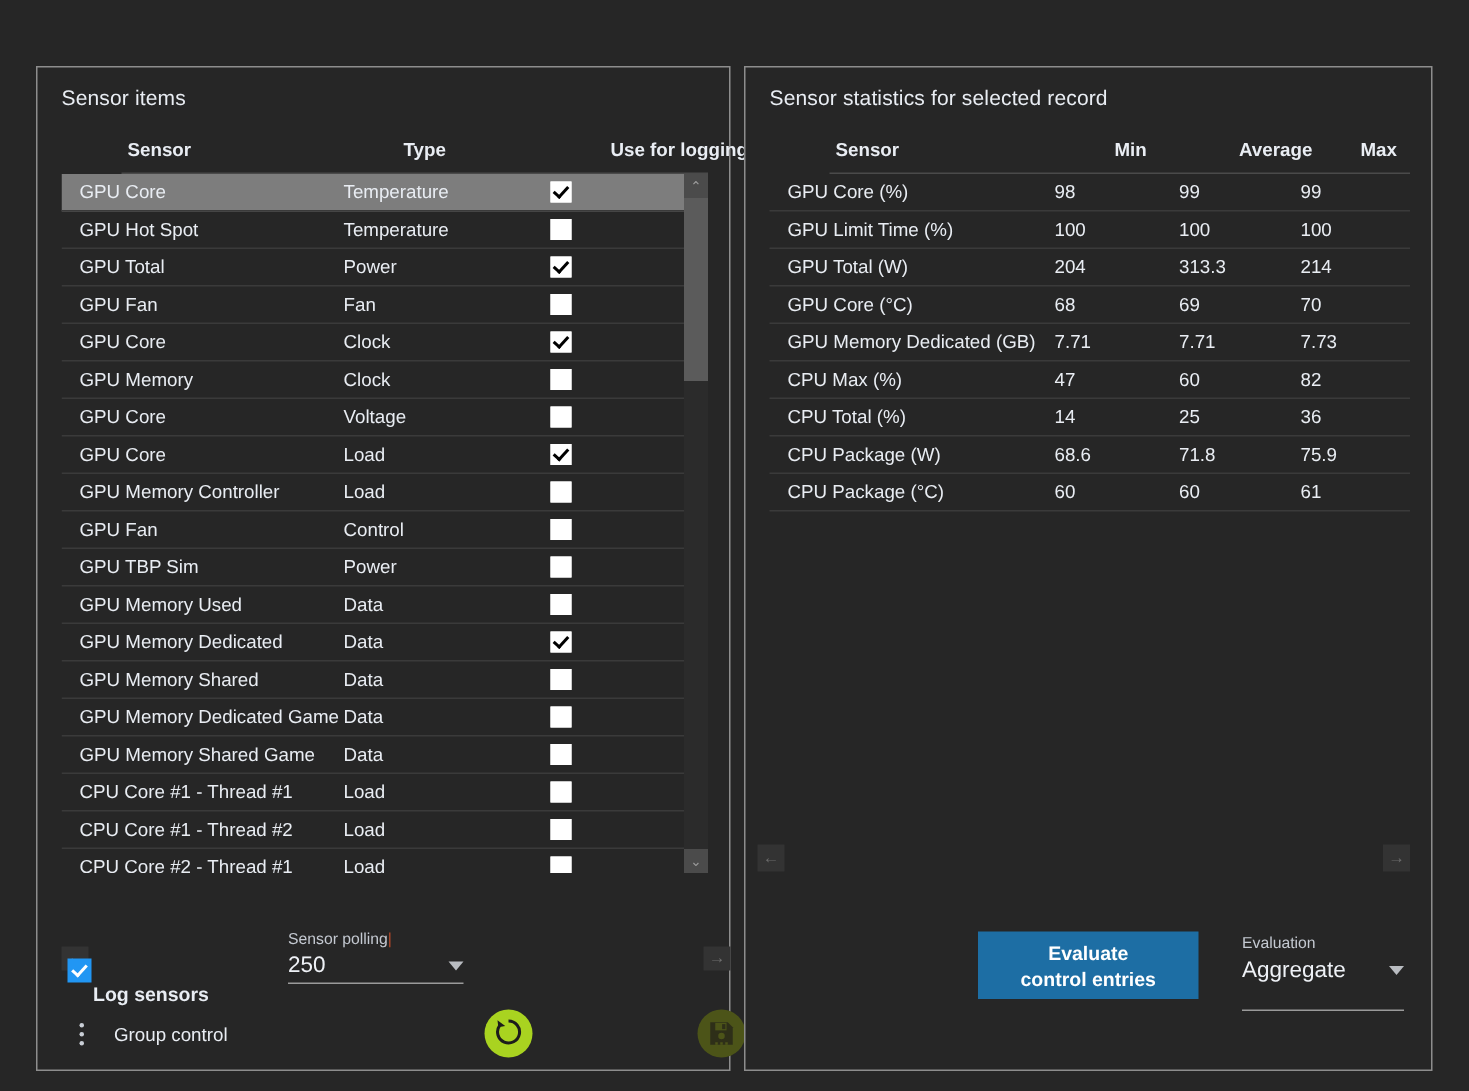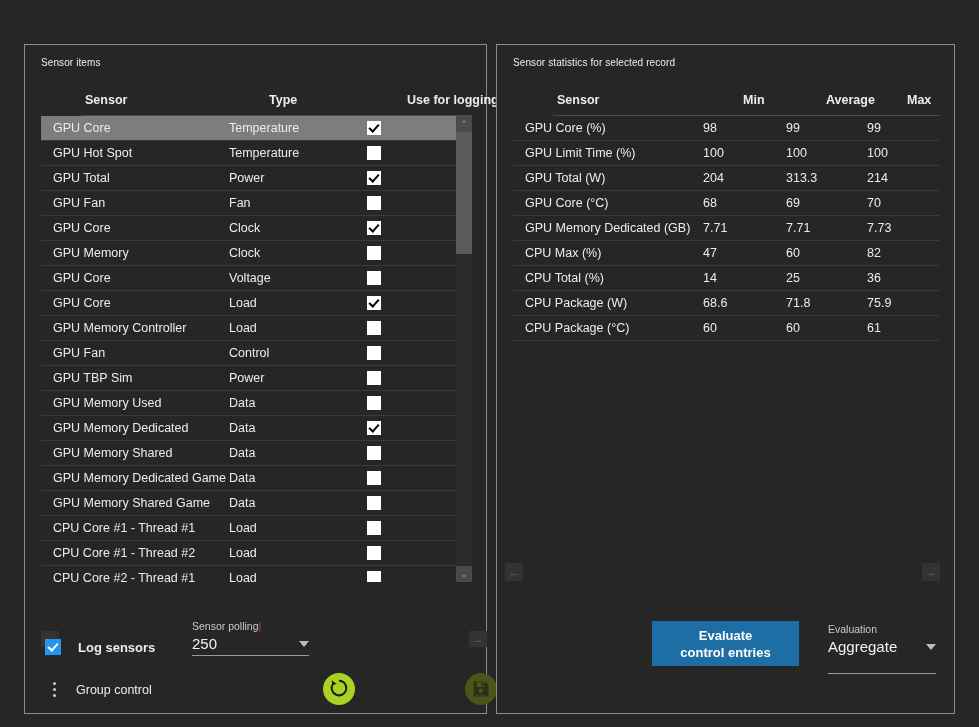--- a/index.html
+++ b/index.html
@@ -22,21 +22,21 @@
     border: 1px solid #8d8d8d;
     box-sizing: border-box;
   }
   #panel-left  { left: 24px;  top: 44px; width: 463px; height: 670px; }
   #panel-right { left: 496px; top: 44px; width: 459px; height: 670px; }
 
   .panel-title {
     position: absolute;
     top: 12px;
     left: 16px;
-    font-size: 10px;
+    font-size: 14px;
     color: #e9edf3;
     letter-spacing: .1px;
     white-space: nowrap;
   }
 
   
   .tbl {
     position: absolute;
     left: 16px;
     top: 48px;
@@ -160,21 +160,22 @@
   }
   #pg-left  { left: 8px;  top: 518px; }
   #pg-right { left: 425px; top: 518px; }
 
   
   #log-sensors-row {
     position: absolute;
     left: 20px;
     top: 594px;
     display: flex;
-    align-items: flex-end;
+    align-items: flex-start;
+    flex-direction: column;
   }
   .chk-blue {
     width: 16px; height: 16px;
     background: #2196f3;
     position: relative;
     flex: none;
   }
   .chk-blue::after {
     content: "";
     position: absolute;

